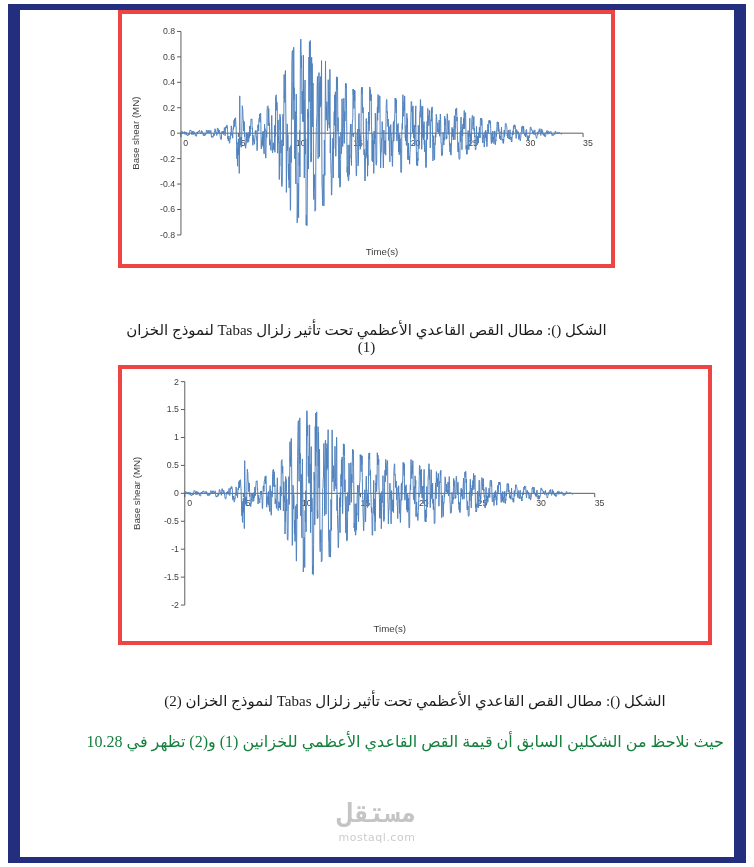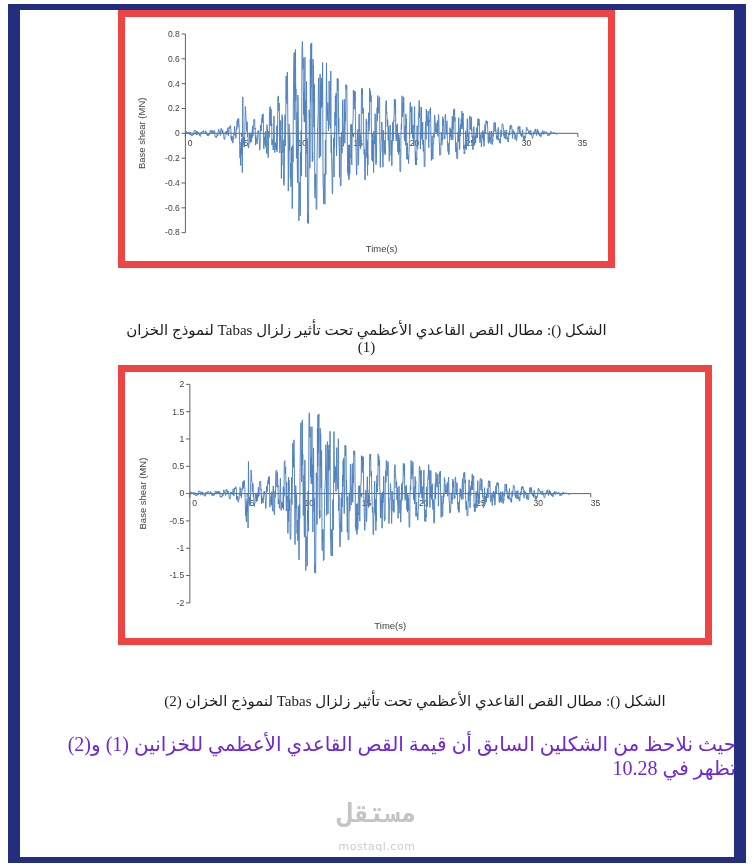--- a/index.html
+++ b/index.html
@@ -1,33 +1,33 @@
 <!DOCTYPE html>
 <html style="--bc: #232e7e; --wm: #c4c4c4;"><head>
 <meta charset="utf-8">
 <style>
   html,body{margin:0;padding:0;background:#ffffff;}
   .page{position:relative;width:754px;height:867px;background:#ffffff;overflow:hidden;
         font-family:"Liberation Serif","DejaVu Sans",serif;}
   .page-frame{position:absolute;top:4px;bottom:4px;left:8px;right:8px;
         border-style:solid;border-color:var(--bc,#232e7e);border-width:6px 12px;pointer-events:none;}
-  .chart-box{position:absolute;background:#ffffff;border:7px solid #ef4444;box-sizing:border-box;}
+  .chart-box{position:absolute;background:#ffffff;border:4px solid #ef4444;box-sizing:border-box;}
   #chart-box-1{left:118px;top:10px;width:497px;height:258px;}
   #chart-box-2{left:118px;top:365px;width:594px;height:280px;}
   .chart-svg{width:100%;height:100%;display:block;}
   .chart-svg text{font-family:"Liberation Sans","DejaVu Sans",sans-serif;}
   .caption{position:absolute;text-align:center;direction:rtl;font-size:15px;color:#1c1c1c;margin-top:16px;}
   #caption-1{left:118px;top:305px;width:497px;}
   #caption-2{left:118px;top:676px;width:594px;}
-  .paragraph{position:absolute;left:34px;right:18px;top:732px;direction:rtl;font-size:20px;color:#6d28d9;}
+  .paragraph{position:absolute;left:34px;right:30px;top:732px;direction:rtl;font-size:16px;color:#15803d;}
   .para-line{margin:0 0 30px 0;text-align:right;}
   .watermark{position:absolute;left:0;right:0;top:798px;text-align:center;
         font-family:"DejaVu Sans",sans-serif;}
   .wm-logo{font-size:26px;font-weight:bold;letter-spacing:1px;color:var(--wm,#c4c4c4);font-family:Liberation Mono, monospace;}
-  .wm-site{font-size:11px;margin-top:10px;color:#cccccc;letter-spacing:0.5px;}
+  .wm-site{font-size:11px;margin-top:1px;color:#cccccc;letter-spacing:0.5px;}
 </style>
 </head>
 <body>
 
 <div class="page">
   <div class="page-frame"></div>
 
   <div class="chart-box" id="chart-box-1">
     <svg class="chart-svg" viewBox="0 0 497 258">
         <line x1="57" y1="18" x2="57" y2="228" stroke="#595959" stroke-width="1"></line>

